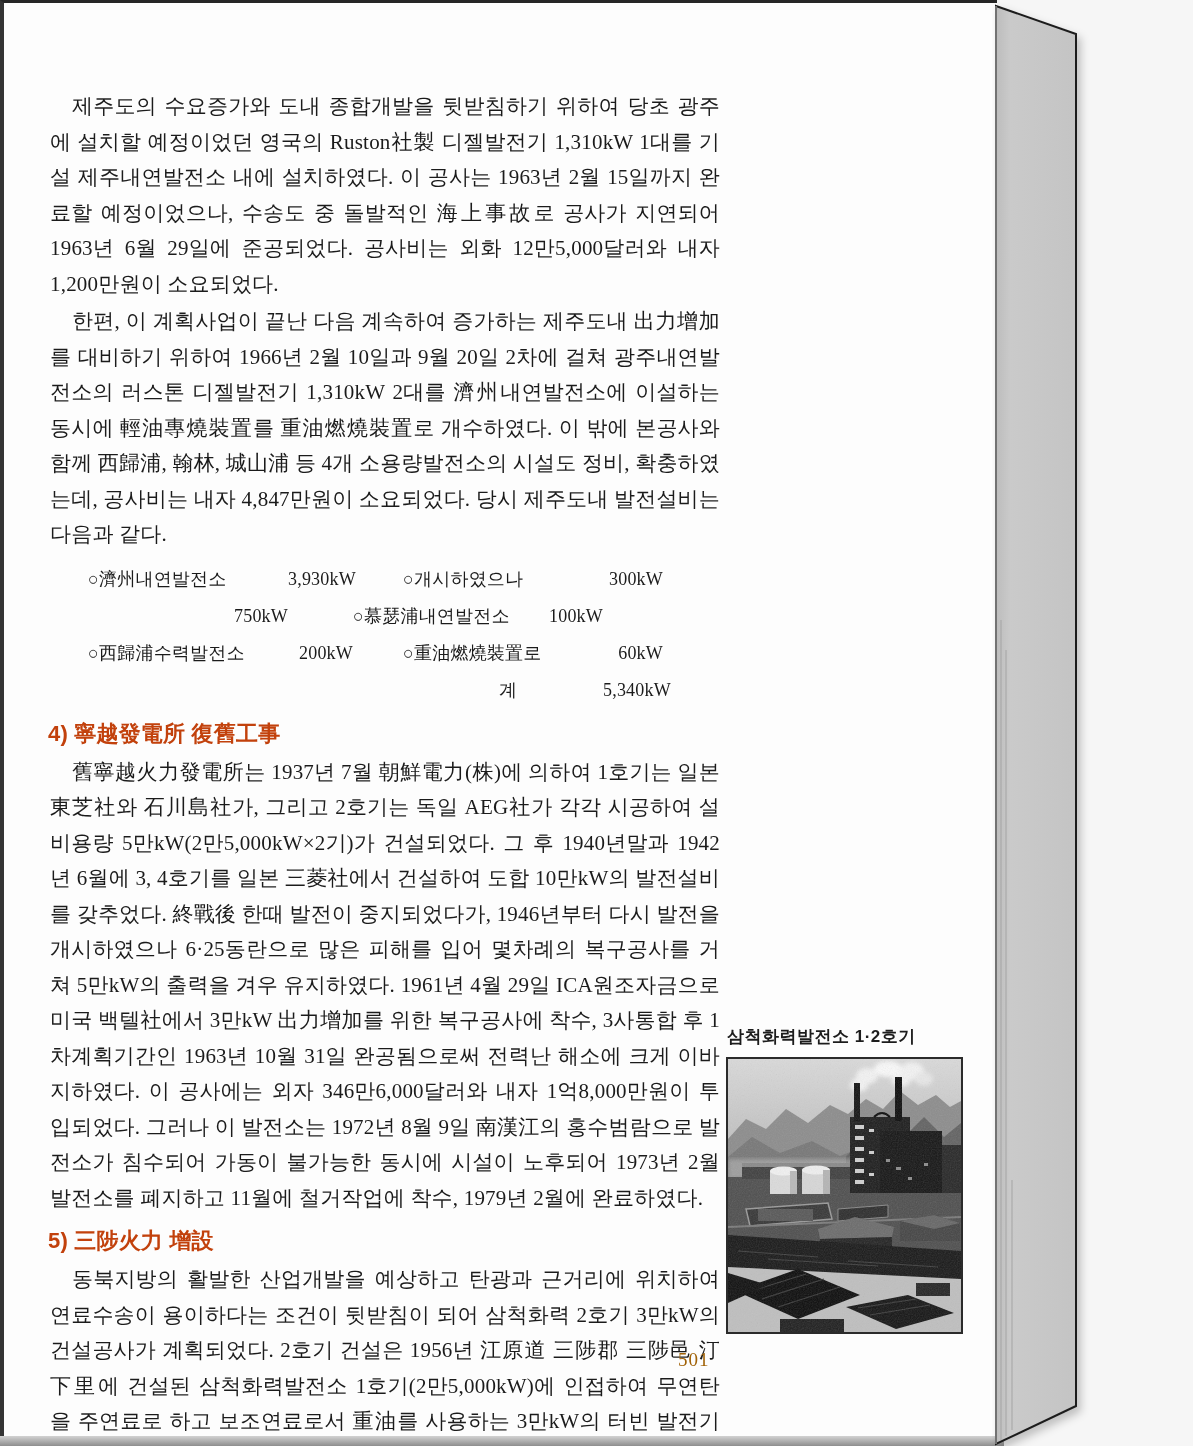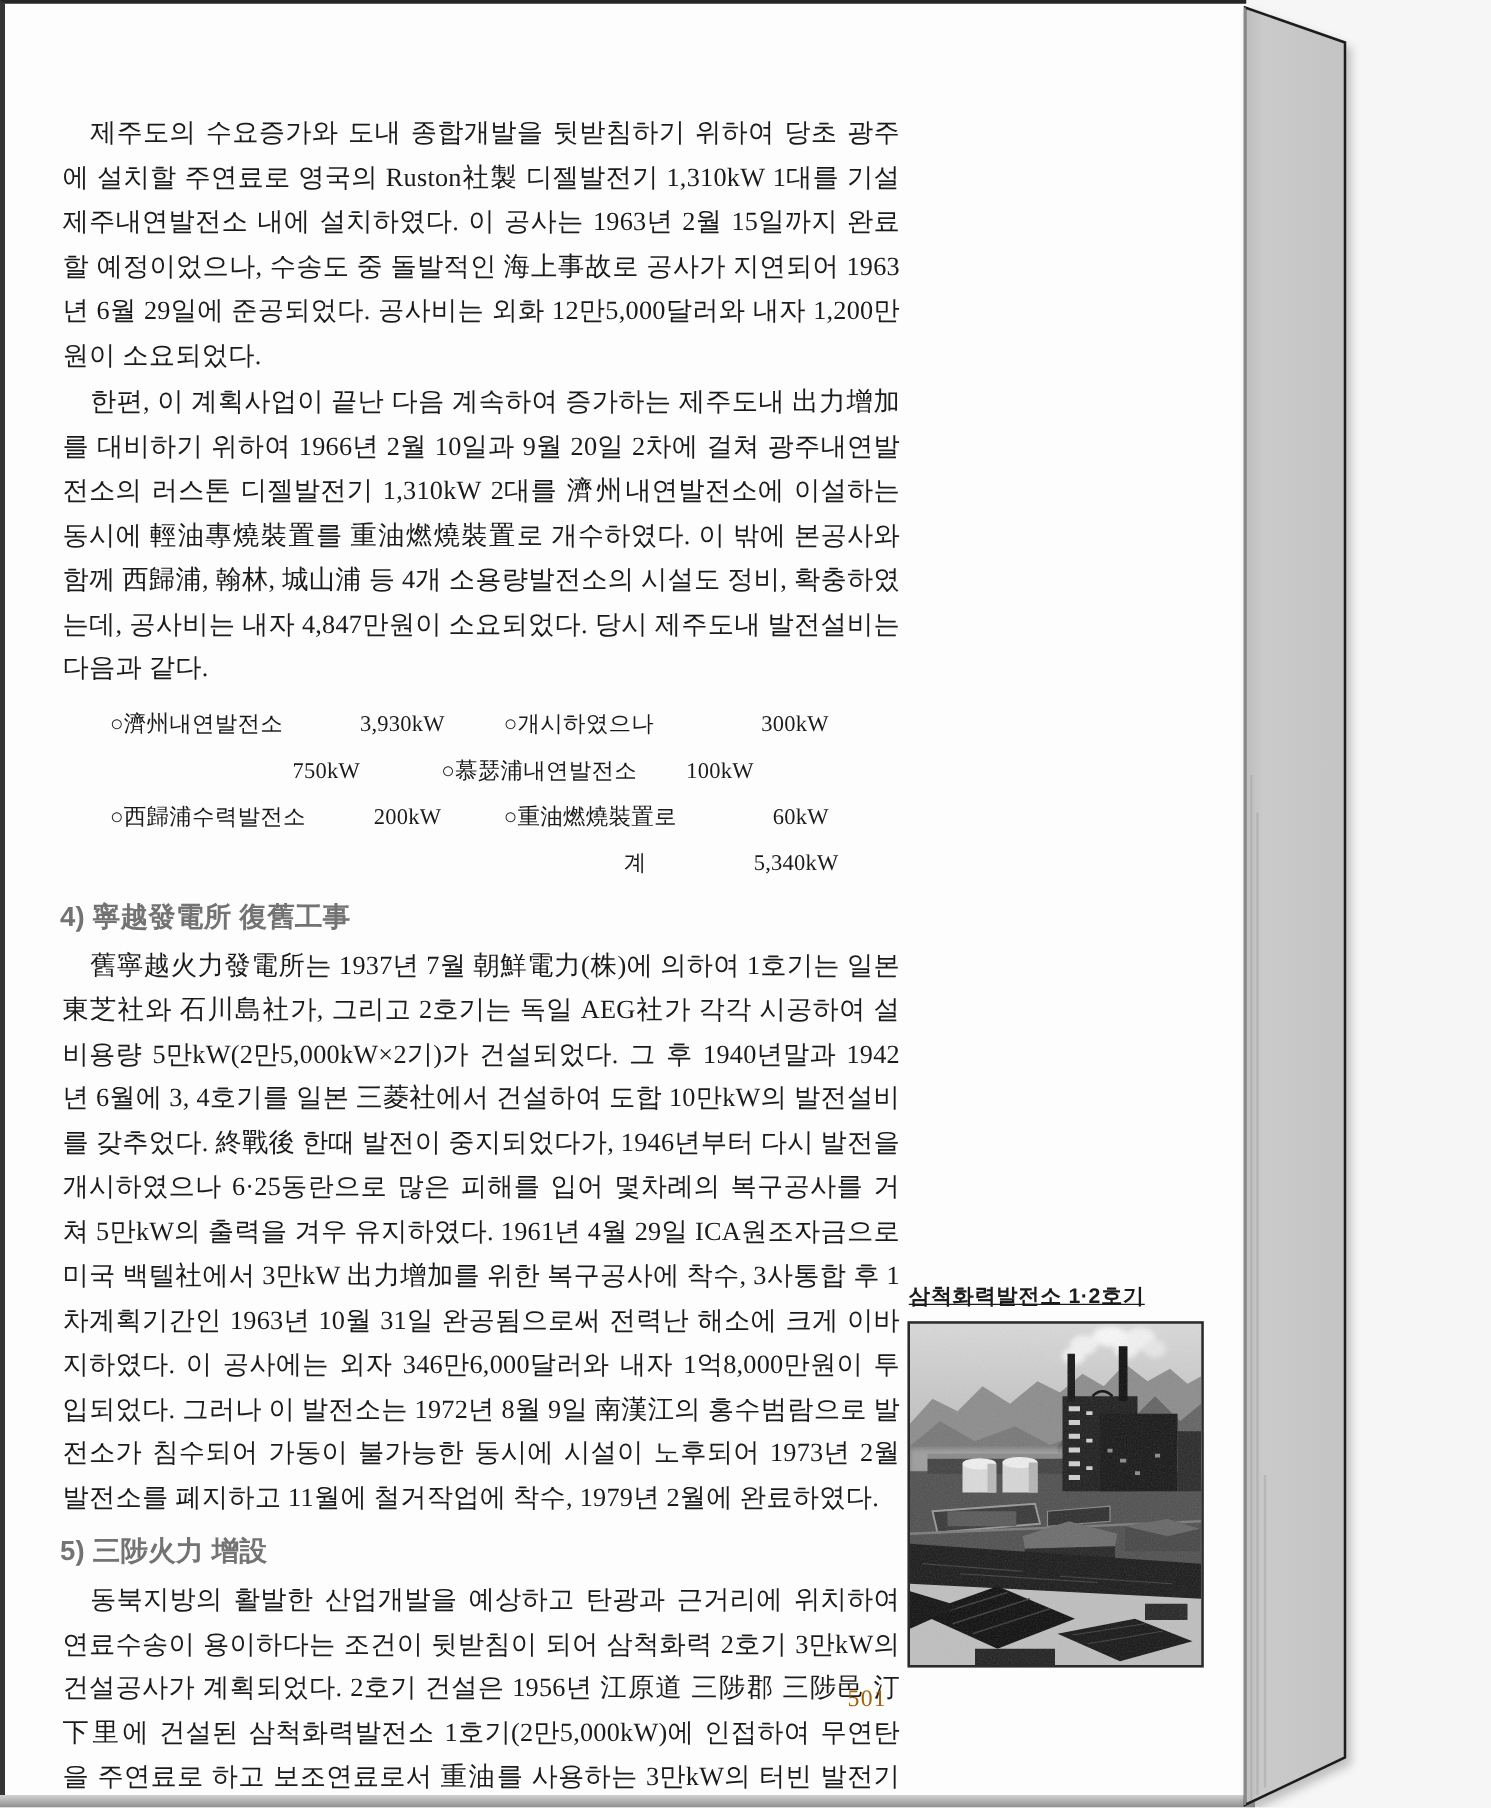--- a/index.html
+++ b/index.html
@@ -37,21 +37,21 @@
     word-break: break-word;
   }
   .para { margin: 0; text-indent: 22px; }
   .para + .para { margin-top: 2px; }
 
   .sec-heading {
     margin: 9px 0 5px -2px;
     font-family: "Liberation Sans", "DejaVu Sans", sans-serif;
     font-weight: 700;
     font-size: 22px; line-height: 32px;
-    color: #737373;
+    color: #c2410c;
     text-align: left; text-indent: 0;
   }
 
   
   .plant-list {
     margin: 8px 0 4px 38px;
     width: 595px;
     line-height: 37px;
     font-size: 18px;
   }
@@ -61,21 +61,21 @@
   }
   .plant-name { text-align: left; white-space: nowrap; }
   .plant-value { text-align: right; white-space: nowrap; }
   .total-label { padding-left: 96px; }
 
   
   .figure { position: absolute; left: 722px; top: 1022px; width: 240px; }
   .figure-caption {
     font-family: "Liberation Sans", "DejaVu Sans", sans-serif;
     font-weight: 700; font-size: 17px; color: #1c1c1c;
-    margin: 0 0 9px 1px; letter-spacing: 0.5px; text-decoration: underline;
+    margin: 0 0 9px 1px; letter-spacing: 0.5px;
   }
   .photo-frame {
     width: 233px; height: 273px;
     border: 2px solid #2b2b2b;
     background: #bfbfbf;
   }
   .photo-frame svg { display: block; width: 100%; height: 100%; }
 
   .page-num {
     position: absolute; left: 674px; top: 1346px;
@@ -87,21 +87,21 @@
 </style>
 </head>
 <body>
 
 <div class="stage">
 
   <div class="page">
 
     <div class="text-col">
 
-      <p class="para">제주도의 수요증가와 도내 종합개발을 뒷받침하기 위하여 당초 광주에 설치할 주연료로 영국의 Ruston社製 디젤발전기 1,310kW 1대를 기설 제주내연발전소 내에 설치하였다. 이 공사는 1963년 2월 15일까지 완료할 예정이었으나, 수송도 중 돌발적인 海上事故로 공사가 지연되어 1963년 6월 29일에 준공되었다. 공사비는 외화 12만5,000달러와 내자 1,200만원이 소요되었다.</p>
+      <p class="para">제주도의 수요증가와 도내 종합개발을 뒷받침하기 위하여 당초 광주에 설치할 예정이었던 영국의 Ruston社製 디젤발전기 1,310kW 1대를 기설 제주내연발전소 내에 설치하였다. 이 공사는 1963년 2월 15일까지 완료할 예정이었으나, 수송도 중 돌발적인 海上事故로 공사가 지연되어 1963년 6월 29일에 준공되었다. 공사비는 외화 12만5,000달러와 내자 1,200만원이 소요되었다.</p>
 
       <p class="para">한편, 이 계획사업이 끝난 다음 계속하여 증가하는 제주도내 出力增加를 대비하기 위하여 1966년 2월 10일과 9월 20일 2차에 걸쳐 광주내연발전소의 러스톤 디젤발전기 1,310kW 2대를 濟州내연발전소에 이설하는 동시에 輕油專燒裝置를 重油燃燒裝置로 개수하였다. 이 밖에 본공사와 함께 西歸浦, 翰林, 城山浦 등 4개 소용량발전소의 시설도 정비, 확충하였는데, 공사비는 내자 4,847만원이 소요되었다. 당시 제주도내 발전설비는 다음과 같다.</p>
 
       <div class="plant-list">
         <div class="plant-row">
           <span class="plant-name">○濟州내연발전소</span>
           <span class="plant-value">3,930kW</span>
           <span></span>
           <span class="plant-name">○개시하였으나</span>
           <span class="plant-value">300kW</span>

